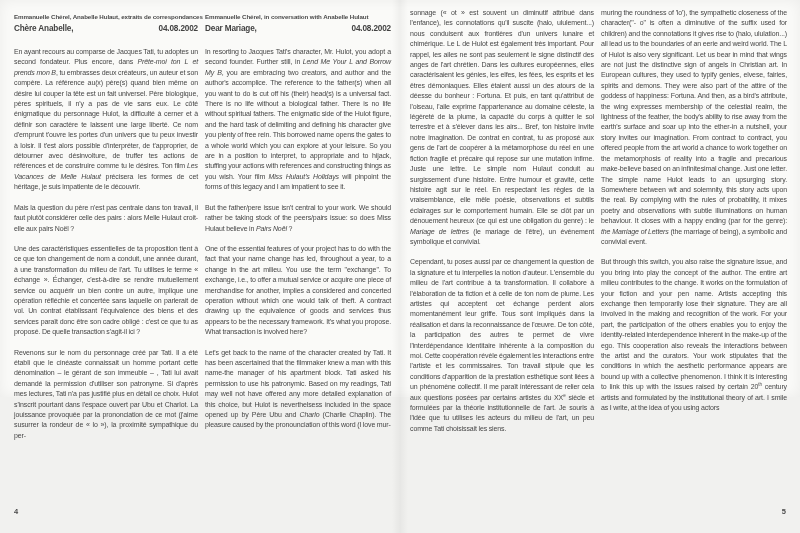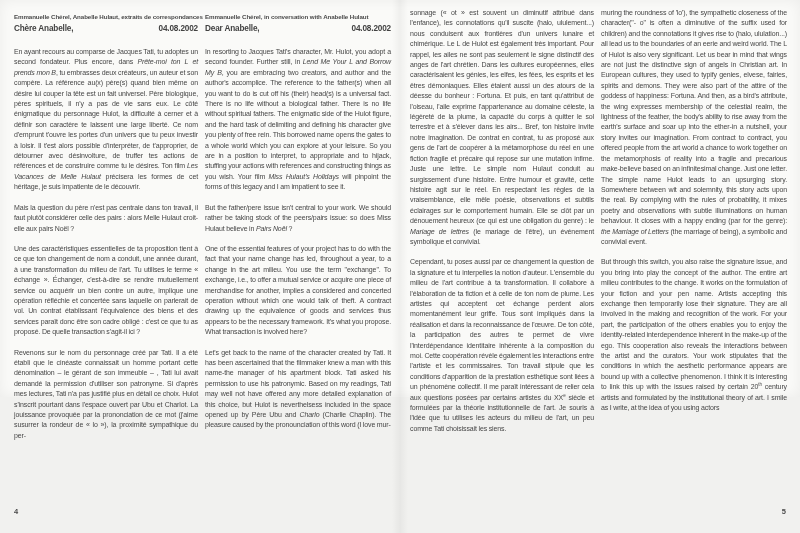--- a/index.html
+++ b/index.html
@@ -69,21 +69,21 @@
           <p>En ayant recours au comparse de Jacques Tati, tu adoptes un second fondateur. Plus encore, dans <i>Prête-moi ton L et prends mon B</i>, tu embrasses deux créateurs, un auteur et son compère. La référence au(x) père(s) quand bien même on désire lui couper la tête est un fait universel. Père biologique, pères spirituels, il n'y a pas de vie sans eux. Le côté énigmatique du personnage Hulot, la difficulté à cerner et à définir son caractère te laissent une large liberté. Ce nom d'emprunt t'ouvre les portes d'un univers que tu peux investir à loisir. Il t'est alors possible d'interpréter, de t'approprier, de détourner avec désinvolture, de truffer tes actions de références et de construire comme tu le désires. Ton film <i>Les Vacances de Melle Hulaut</i> précisera les formes de cet héritage, je suis impatiente de le découvrir.</p>
           <p>Mais la question du père n'est pas centrale dans ton travail, il faut plutôt considérer celle des pairs : alors Melle Hulaut croit-elle aux pairs Noël ?</p>
           <p>Une des caractéristiques essentielles de ta proposition tient à ce que ton changement de nom a conduit, une année durant, à une transformation du milieu de l'art. Tu utilises le terme « échange ». Échanger, c'est-à-dire se rendre mutuellement service ou acquérir un bien contre un autre, implique une opération réfléchie et concertée sans laquelle on parlerait de vol. Un contrat établissant l'équivalence des biens et des services paraît donc être son cadre obligé : c'est ce que tu as proposé. De quelle transaction s'agit-il ici ?</p>
           <p>Revenons sur le nom du personnage créé par Tati. Il a été établi que le cinéaste connaissait un homme portant cette dénomination – le gérant de son immeuble – , Tati lui avait demandé la permission d'utiliser son patronyme. Si d'après mes lectures, Tati n'a pas justifié plus en détail ce choix. Hulot s'inscrit pourtant dans l'espace ouvert par Ubu et Charlot. La jouissance provoquée par la prononciation de ce mot (j'aime susurrer la rondeur de « lo »), la proximité sympathique du per-</p>
         </div>
       </div>
 
       <div class="col">
         <div class="col-header">Emmanuelle Chérel, in conversation with Anabelle Hulaut</div>
         <div class="salutation-row">
-          <span>Dear Anabelle,</span>
+          <span>Dear Mariage,</span>
           <span>04.08.2002</span>
         </div>
         <div class="body-text">
           <p>In resorting to Jacques Tati's character, Mr. Hulot, you adopt a second founder. Further still, in <i>Lend Me Your L and Borrow My B</i>, you are embracing two creators, and author and the author's accomplice. The reference to the father(s) when all you want to do is cut off his (their) head(s) is a universal fact. There is no life without a biological father. There is no life without spiritual fathers. The enigmatic side of the Hulot figure, and the hard task of delimiting and defining his character give you plenty of free rein. This borrowed name opens the gates to a whole world which you can explore at your leisure. So you are in a position to interpret, to appropriate and to hijack, stuffing your actions with references and constructing things as you wish. Your film <i>Miss Hulaut's Holidays</i> will pinpoint the forms of this legacy and I am impatient to see it.</p>
           <p>But the father/pere issue isn't central to your work. We should rather be taking stock of the peers/pairs issue: so does Miss Hulaut believe in <i>Pairs Noël</i> ?</p>
           <p>One of the essential features of your project has to do with the fact that your name change has led, throughout a year, to a change in the art milieu. You use the term "exchange". To exchange, i.e., to offer a mutual service or acquire one piece of merchandise for another, implies a considered and concerted operation without which one would talk of theft. A contract drawing up the equivalence of goods and services thus appears to be the necessary framework. It's what you propose. What transaction is involved here?</p>
           <p>Let's get back to the name of the character created by Tati. It has been ascertained that the filmmaker knew a man with this name-the manager of his apartment block. Tati asked his permission to use his patronymic. Based on my readings, Tati may well not have offered any more detailed explanation of this choice, but Hulot is neverthelsess included in the space opened up by Père Ubu and <i>Charlo</i> (Charlie Chaplin). The pleasure caused by the pronounciation of this word (I love mur-</p>
         </div>
       </div>
     </div>

